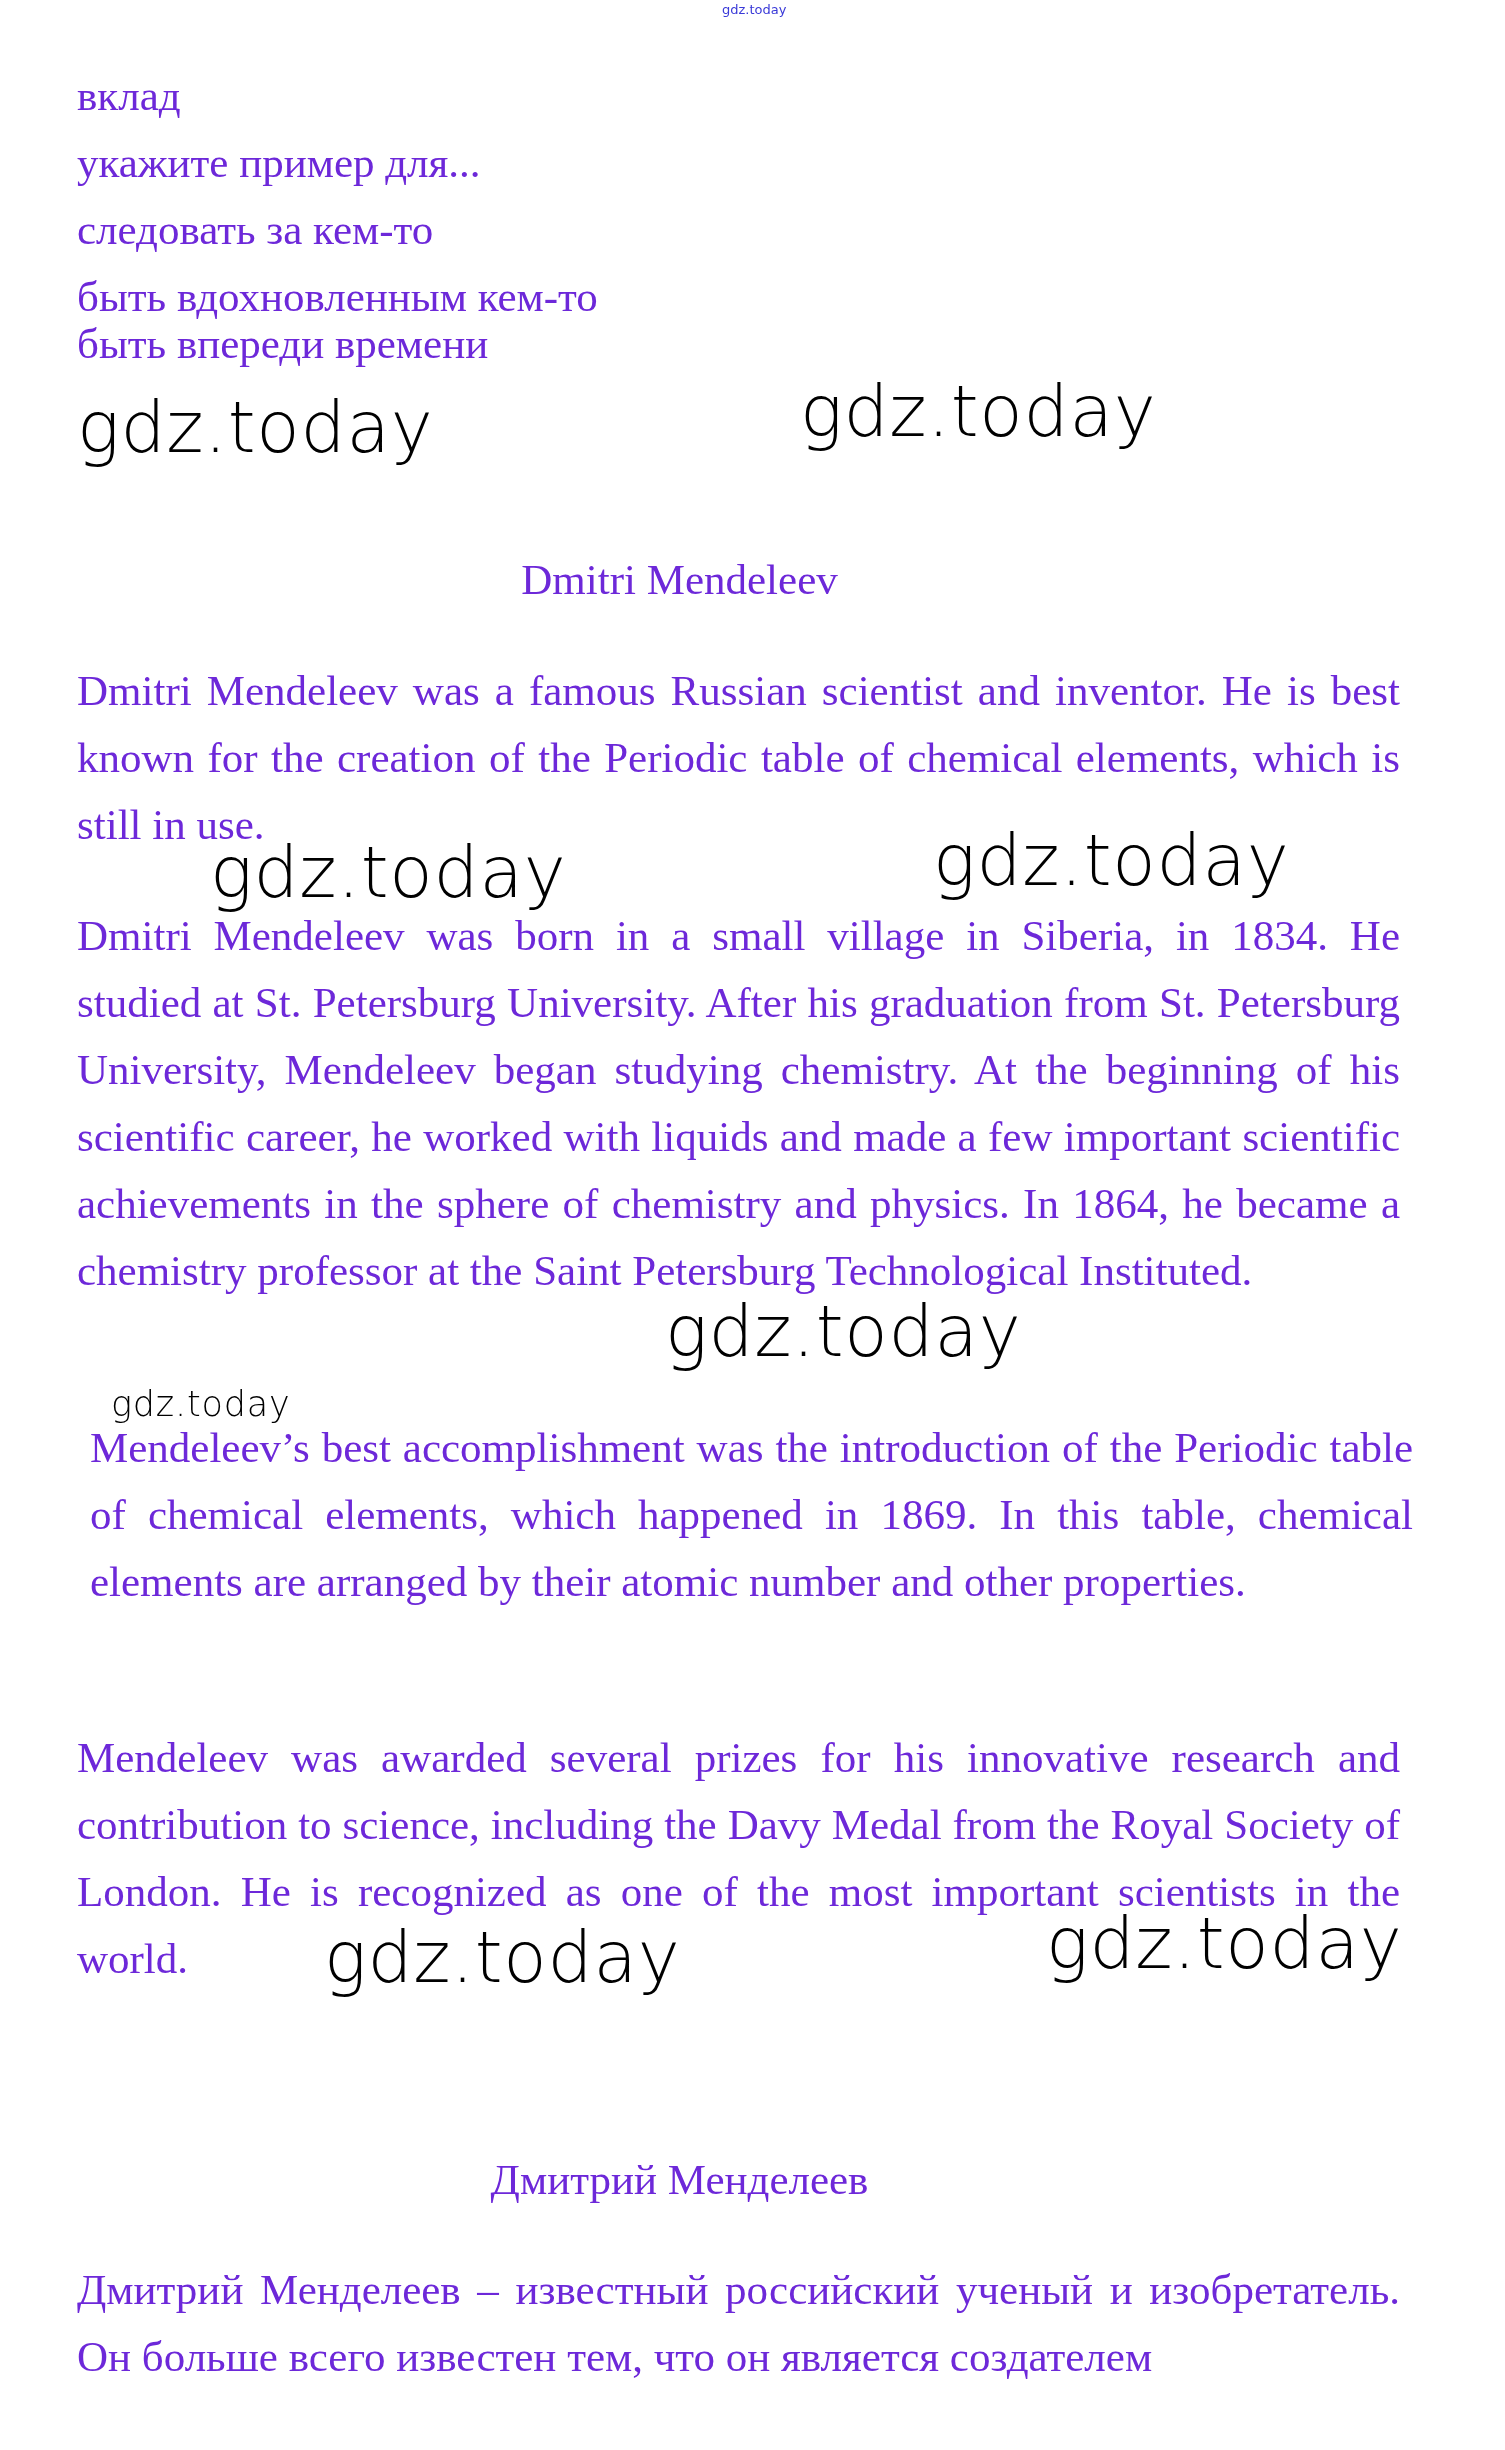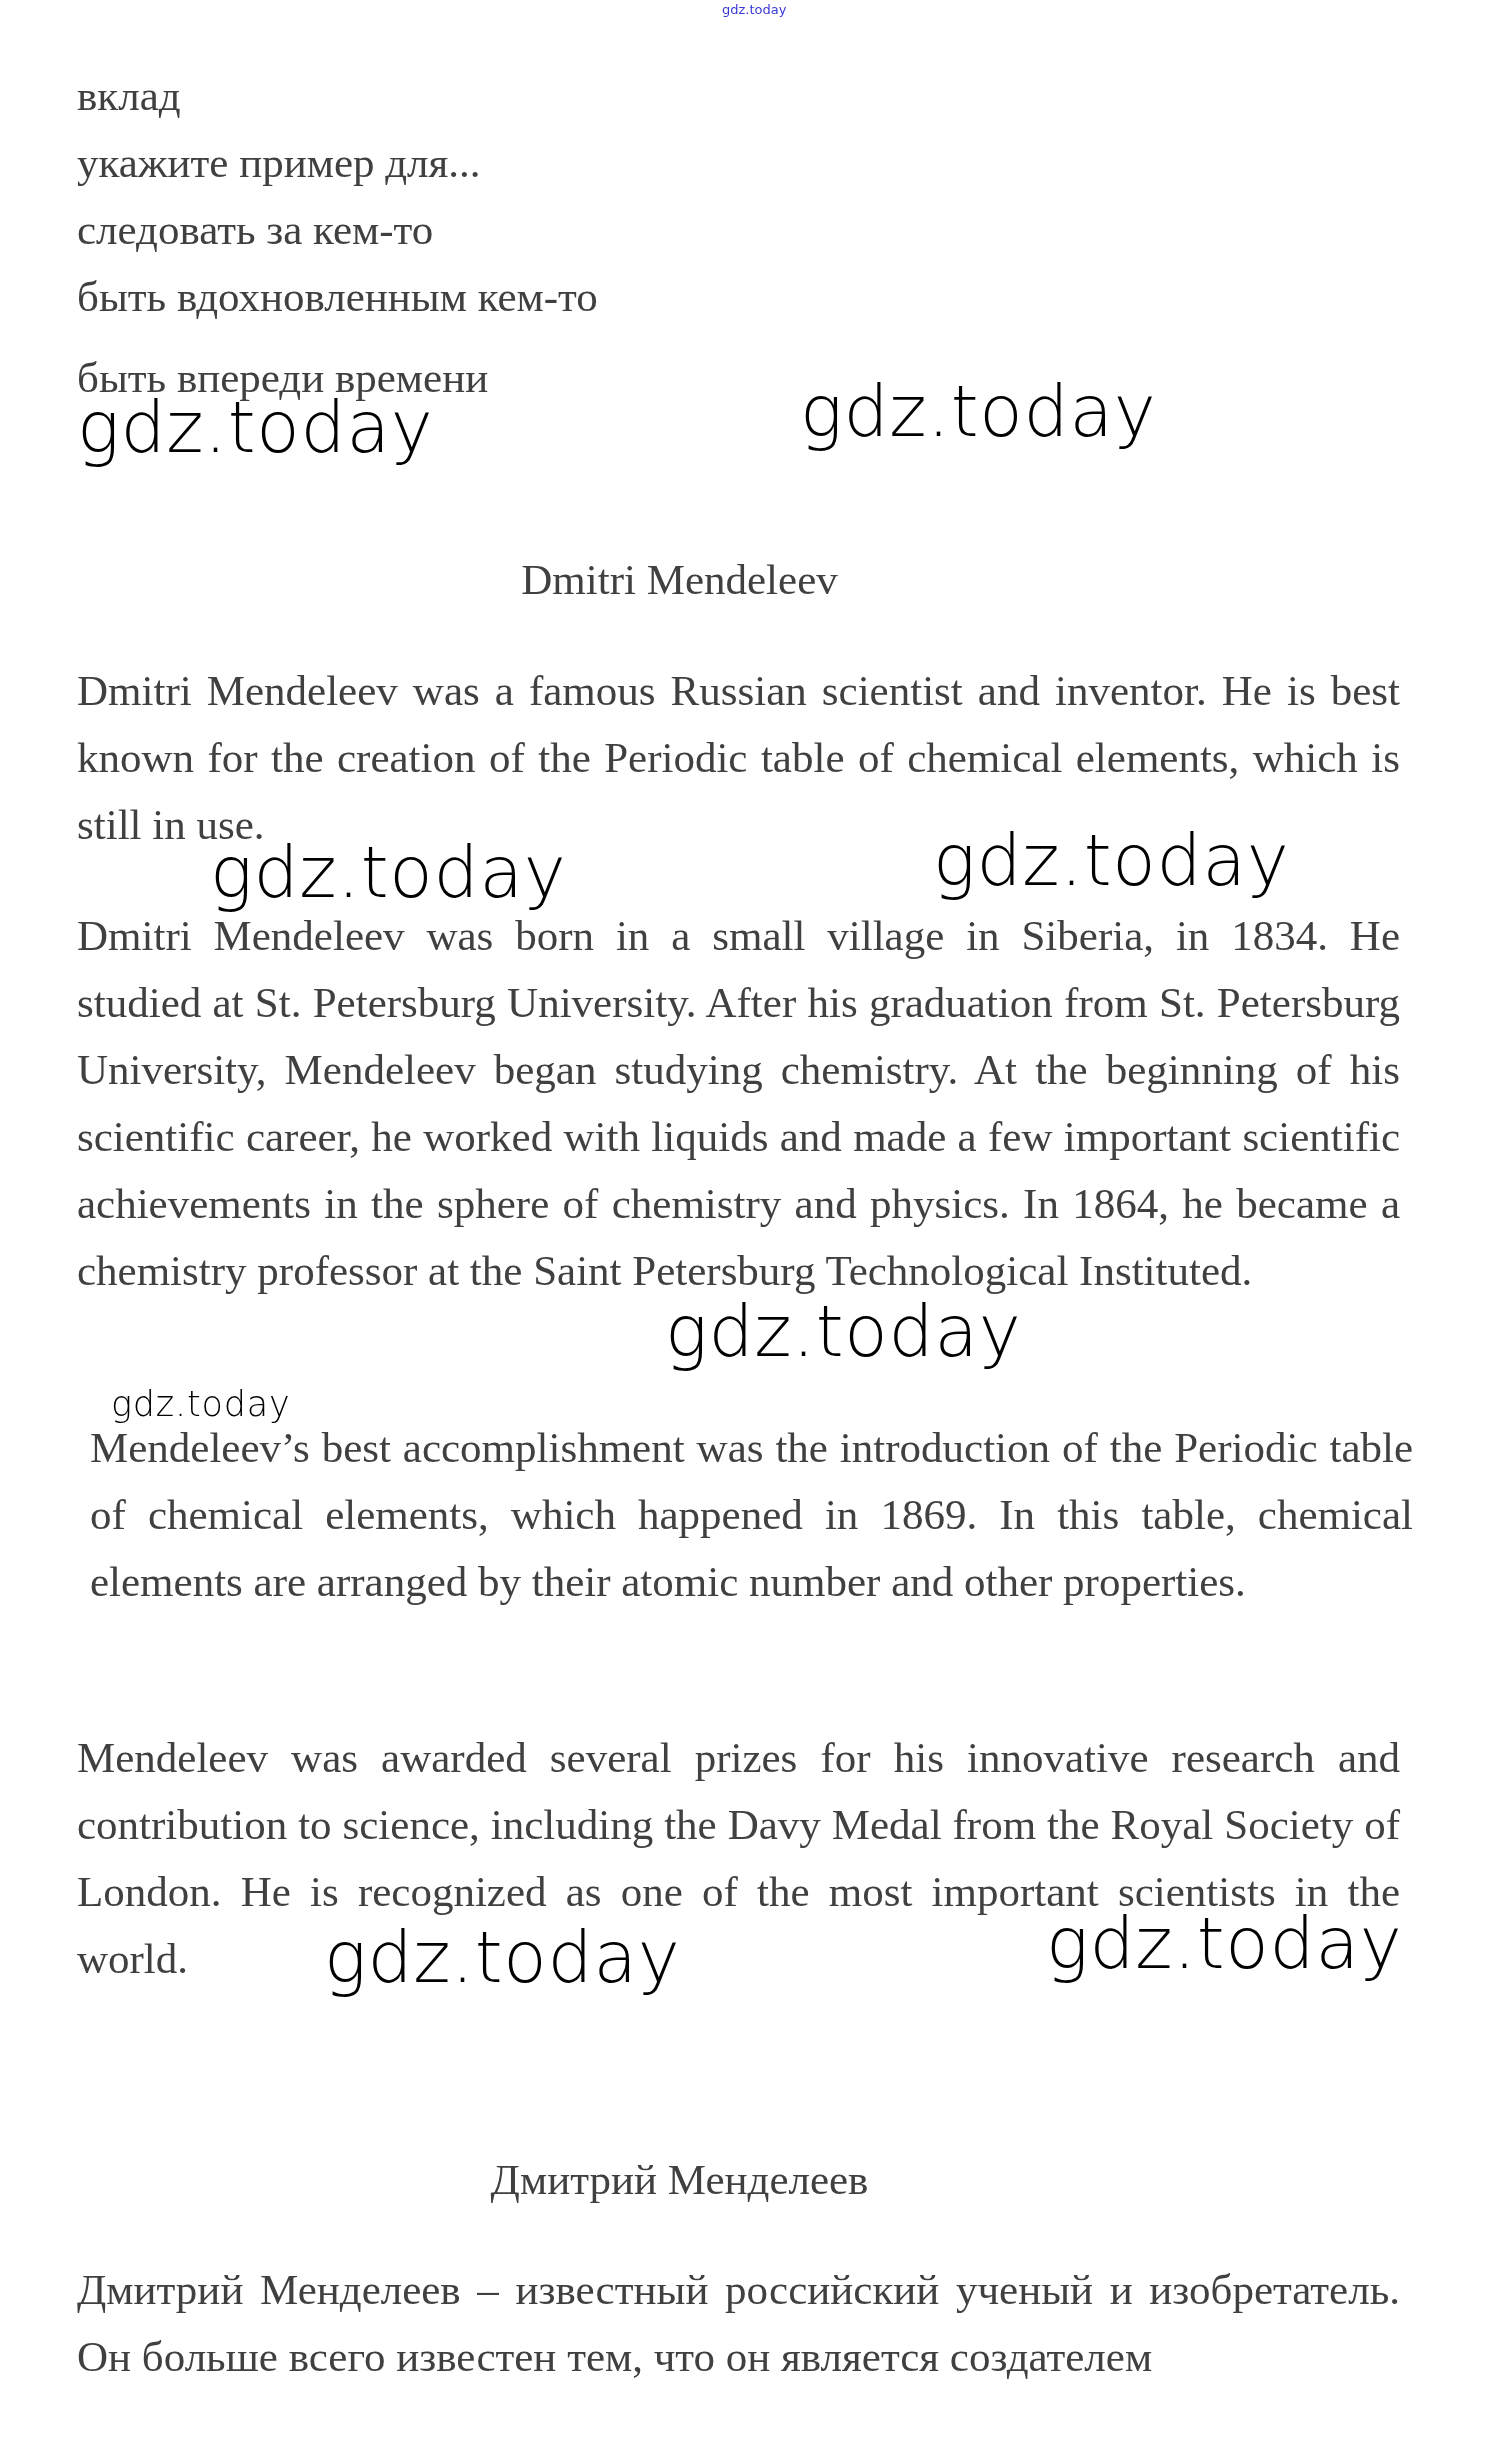--- a/index.html
+++ b/index.html
@@ -1,37 +1,37 @@
 <!DOCTYPE html>
 <html style="font-size:12.3px"><head>
 <meta charset="utf-8">
 <style>
   html, body { margin: 0; padding: 0; background: #ffffff; }
   body { width: 1505px; height: 2450px; position: relative; overflow: hidden; }
-  .serif { font-family: "Liberation Serif", "DejaVu Serif", serif; color: #404040; }
+  .serif { font-family: "Liberation Serif", "DejaVu Serif", serif; color: #6d28d9; }
   .wm { position: absolute; font-family: "DejaVu Sans", "Liberation Sans", sans-serif; font-weight: 200; color: #000; white-space: nowrap; letter-spacing: 0.8px; }
   .wm-big { font-size: 71px; line-height: 1; -webkit-text-stroke: 0px; font-weight: 300; }
   .wm-small { font-size: 35px; line-height: 1; }
   .wm-top { position: absolute; left: 722px; top: 3.1px; font-family: "DejaVu Sans", sans-serif; font-size: 13px; color: #3a3ad8; line-height: 1; }
   .word-line { position: absolute; left: 77px; font-size: 43px; line-height: 1; white-space: nowrap; }
   .title { position: absolute; left: 0; width: 1359px; text-align: center; font-size: 43px; line-height: 1; }
   .para { position: absolute; left: 77px; width: 1323px; font-size: 43px; line-height: 67px; text-align: justify; margin: 0; }
   .para-ru { text-align-last: auto; }
 </style>
 </head>
 <body>
 
 <div class="wm-top">gdz.today</div>
 
 <div>
   <div class="word-line serif" style="top:74px;">вклад</div>
   <div class="word-line serif" style="top:141px;">укажите пример для...</div>
   <div class="word-line serif" style="top:208px;text-align:center;">следовать за кем-то</div>
   <div class="word-line serif" style="top:275px;">быть вдохновленным кем-то</div>
-  <div class="word-line serif" style="top:356px;">быть впереди времени</div>
+  <div class="word-line serif" style="top:322px;">быть впереди времени</div>
 </div>
 
 <div class="title serif" style="top:558px;">Dmitri Mendeleev</div>
 
 <p class="para serif" style="top:657px;">Dmitri Mendeleev was a famous Russian scientist and inventor. He is best known for the creation of the Periodic table of chemical elements, which is still in use.</p>
 <p class="para serif" style="top:902px;">Dmitri Mendeleev was born in a small village in Siberia, in 1834. He studied at St. Petersburg University. After his graduation from St. Petersburg University, Mendeleev began studying chemistry. At the beginning of his scientific career, he worked with liquids and made a few important scientific achievements in the sphere of chemistry and physics. In 1864, he became a chemistry professor at the Saint Petersburg Technological Instituted.</p>
 <p class="para serif" style="top:1414px;margin-left:13px;">Mendeleev’s best accomplishment was the introduction of the Periodic table of chemical elements, which happened in 1869. In this table, chemical elements are arranged by their atomic number and other properties.</p>
 <p class="para serif" style="top:1724px;">Mendeleev was awarded several prizes for his innovative research and contribution to science, including the Davy Medal from the Royal Society of London. He is recognized as one of the most important scientists in the world.</p>
 
 <div class="title serif" style="top:2158px;">Дмитрий Менделеев</div>

